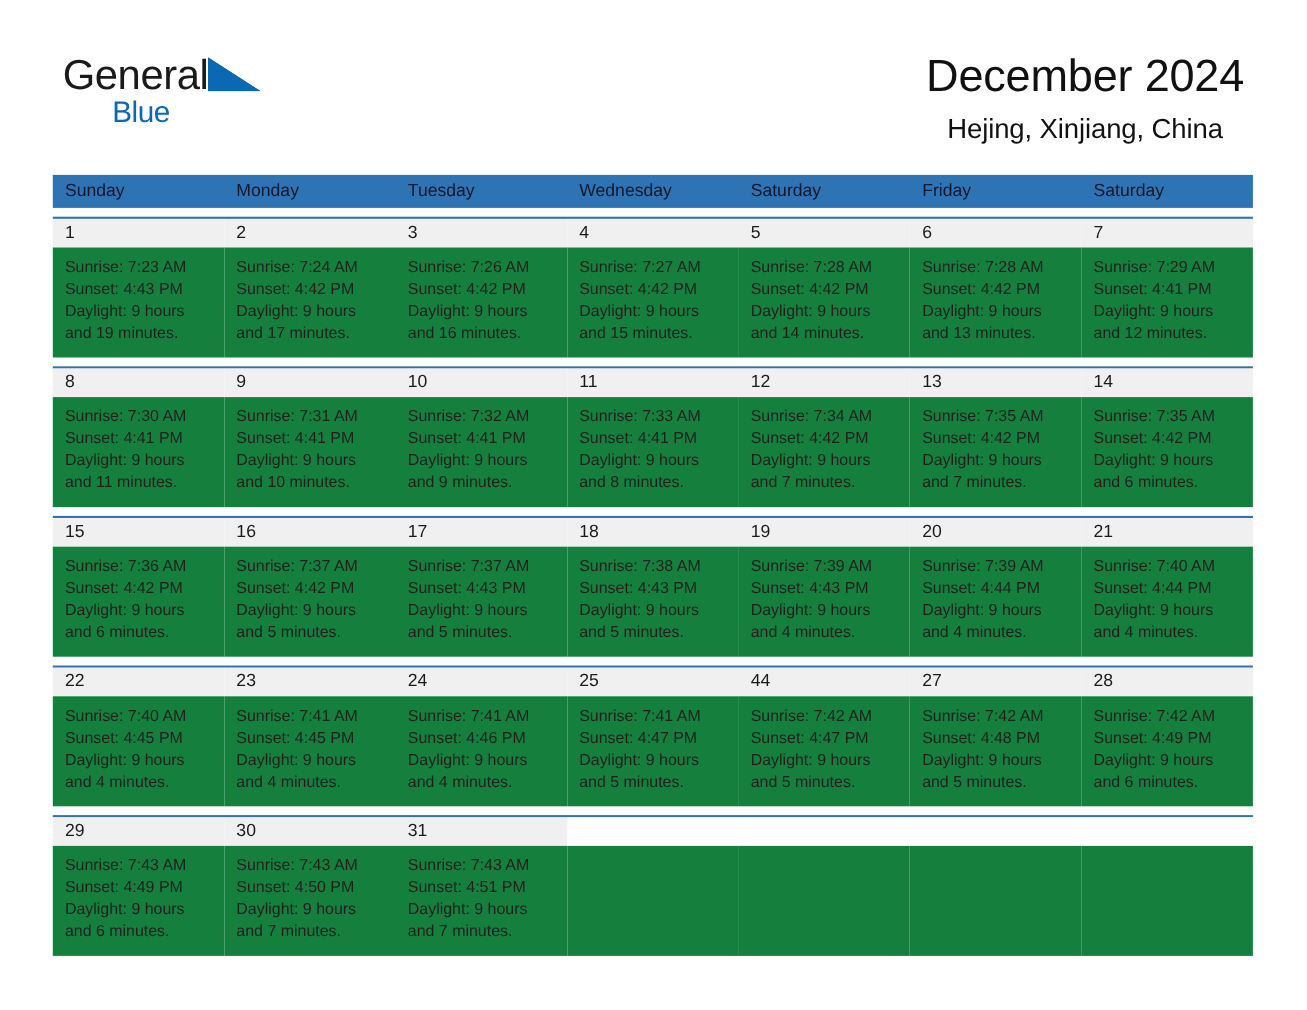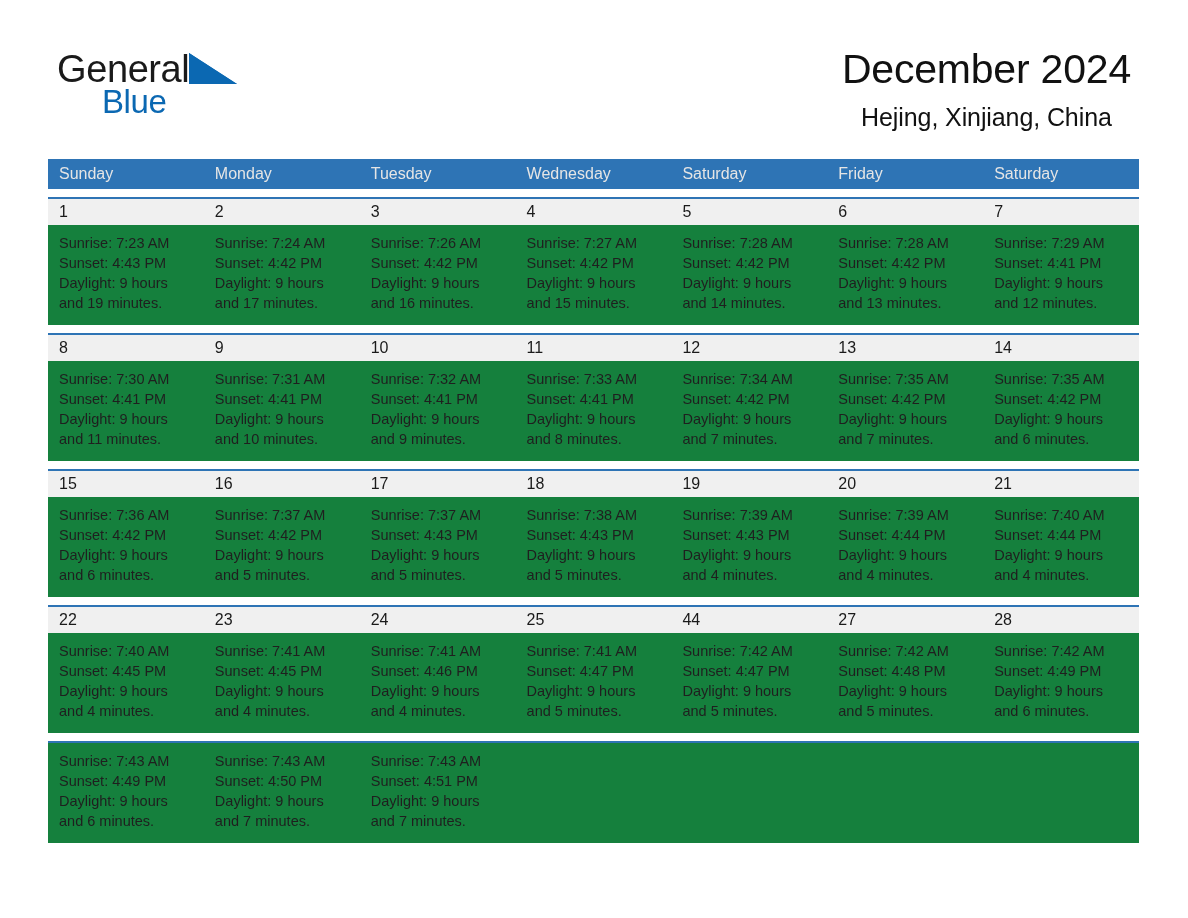--- a/index.html
+++ b/index.html
@@ -58,21 +58,21 @@
   }
   .logo-row2 {
     position: relative;
     height: 36px;
     line-height: 36px;
     margin-top: -4px;
     padding-left: 45px;
     white-space: nowrap;
   }
   .logo-blue {
-    font-size: 33px;
+    font-size: 27px;
     letter-spacing: -0.4px;
     color: #0b68b2;
     font-family: "Liberation Sans", sans-serif;
   }
 
   .title-block {
     position: absolute;
     right: 57px;
     top: 44px;
     text-align: center;
@@ -103,21 +103,21 @@
     width: 1091px;
   }
 
   .dow-row {
     display: flex;
     background: #2e74b5;
     height: 30px;
   }
   .dow-cell {
     flex: 1 1 0;
-    color: #e5e5e5;
+    color: #0f172a;
     font-size: 16px;
     line-height: 30px;
     padding-left: 11px;
     box-sizing: border-box;
     white-space: nowrap;
     overflow: hidden;
   }
 
   .week-row {
     border-top: 2px solid #2e74b5;
@@ -418,20 +418,29 @@
         <div class="detail-cell">
           <div class="detail-line">Sunrise: 7:42 AM</div>
           <div class="detail-line">Sunset: 4:49 PM</div>
           <div class="detail-line">Daylight: 9 hours</div>
           <div class="detail-line">and 6 minutes.</div>
         </div>
       </div>
     </div>
 
     <div class="week-row">
+      <div class="daynum-band">
+        <div class="daynum-cell">29</div>
+        <div class="daynum-cell">30</div>
+        <div class="daynum-cell">31</div>
+        <div class="daynum-cell empty"></div>
+        <div class="daynum-cell empty"></div>
+        <div class="daynum-cell empty"></div>
+        <div class="daynum-cell empty"></div>
+      </div>
       <div class="detail-band">
         <div class="detail-cell">
           <div class="detail-line">Sunrise: 7:43 AM</div>
           <div class="detail-line">Sunset: 4:49 PM</div>
           <div class="detail-line">Daylight: 9 hours</div>
           <div class="detail-line">and 6 minutes.</div>
         </div>
         <div class="detail-cell">
           <div class="detail-line">Sunrise: 7:43 AM</div>
           <div class="detail-line">Sunset: 4:50 PM</div>

